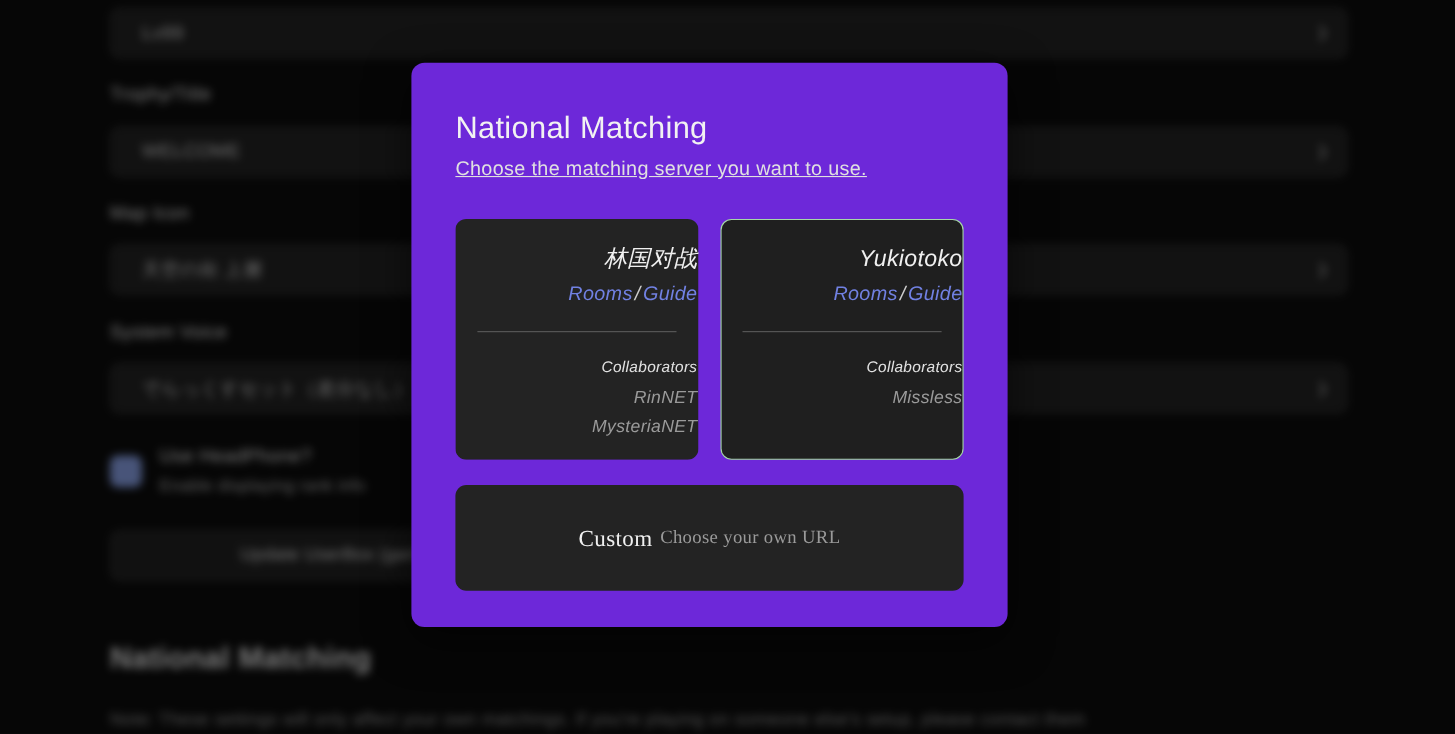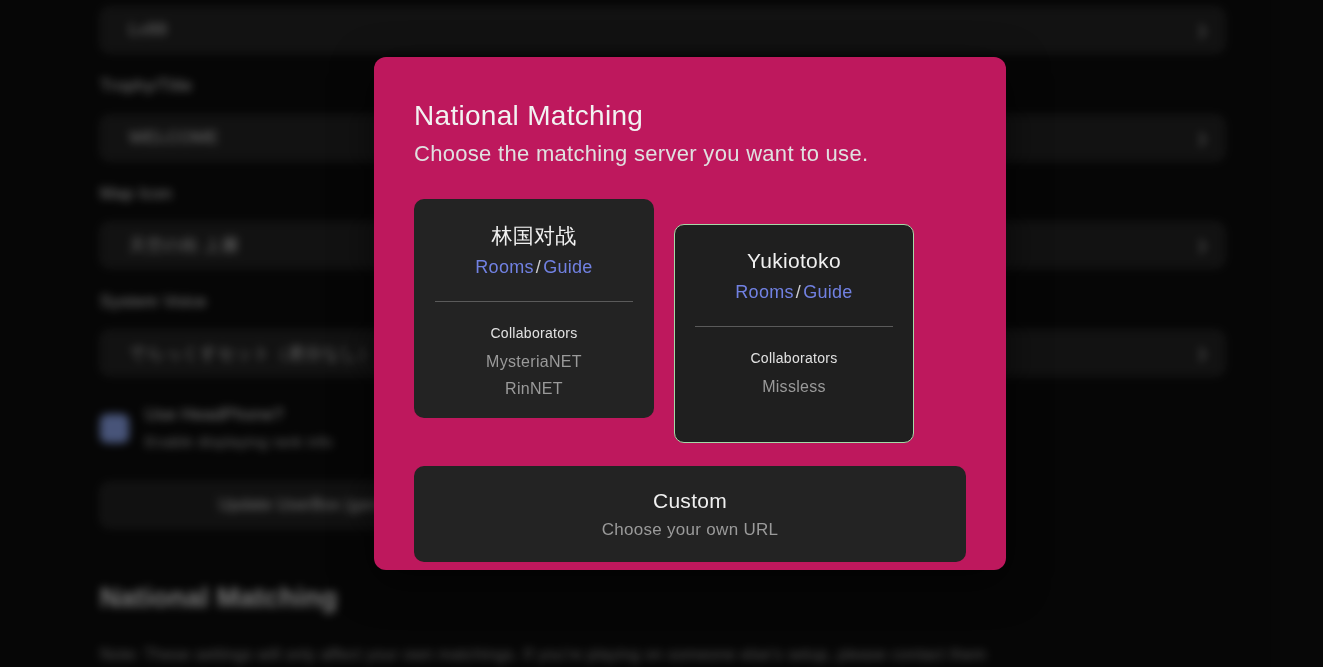--- a/index.html
+++ b/index.html
@@ -41,49 +41,49 @@
     display: flex; align-items: center; justify-content: center; white-space: nowrap;
   }
   .bg-heading { position: absolute; left: 0; top: 583px; color: #eaeaea; font-size: 27px; font-weight: 600; white-space: nowrap; }
   .bg-note { position: absolute; left: 0; top: 646px; color: #9a9a9a; font-size: 16px; white-space: nowrap; }
 
   
   .overlay { position: absolute; inset: 0; background: rgba(0,0,0,0.48); }
 
   
   .modal {
-    position: absolute; left: 374px; top: 57px; width: 632px; height: 513px;
-    background: #be185d; border-radius: 12px;
+    position: absolute; left: 374px; top: 57px; width: 542px; height: 513px;
+    background: #6d28d9; border-radius: 12px;
     box-shadow: 0 12px 40px rgba(0,0,0,0.55);
     padding: 42px 40px 40px 40px;
     color: #efefef;
   }
   .modal-title { font-size: 28px; font-weight: 500; color: #f2f2f2; line-height: 34px; }
-  .modal-subtitle { font-size: 22px; color: #e0e0e0; margin-top: 9px; line-height: 23px; }
+  .modal-subtitle { font-size: 18px; color: #e0e0e0; margin-top: 9px; line-height: 23px; text-decoration: underline; }
 
   .server-grid { display: flex; gap: 20px; margin-top: 34px; }
   .server-card {
     width: 240px; height: 219px; background: #232323; border-radius: 10px;
     border: 1.5px solid transparent;
-    padding-top: 24px; text-align: center; cursor: pointer;
+    padding-top: 24px; text-align: right; cursor: pointer; font-style: italic;
   }
-  .server-card.selected { background: #1f1f1f; border-color: #a6d9a7; margin-top: 25px; }
+  .server-card.selected { background: #1f1f1f; border-color: #a6d9a7; }
   .server-name { font-size: 21px; color: #f0f0f0; line-height: 24px; }
   .server-links { margin-top: 7px; font-size: 18px; line-height: 24px; }
   .server-links a { color: #7181e2; text-decoration: none; }
   .link-sep { color: #cfcfcf; padding: 0 2px; }
   .card-divider { border: none; border-top: 1px solid #5a5a5a; width: 83%; margin: 22px auto 0 auto; }
   .collab-heading { margin-top: 19px; font-size: 14px; color: #e2e2e2; line-height: 24px; }
   .collab-name { font-size: 16px; color: #9a9a9a; line-height: 27px; }
   .collab-list { margin-top: 3px; }
 
   .custom-card {
     margin-top: 23px; height: 96px; background: #232323; border-radius: 10px;
-    display: flex; flex-direction: column; align-items: center; justify-content: center;
-    gap: 7px; cursor: pointer;
+    display: flex; flex-direction: row; align-items: center; justify-content: center;
+    gap: 7px; cursor: pointer; font-family: Liberation Serif, serif;
   }
   .custom-title { font-size: 21px; color: #f0f0f0; line-height: 24px; }
   .custom-subtitle { font-size: 17px; color: #9a9a9a; line-height: 20px; }
 </style>
 </head>
 <body>
 
 <div class="stage">
 
   <div class="bg-layer">
@@ -134,22 +134,22 @@
     <div class="server-grid">
 
       <div class="server-card">
         <div class="server-name">林国对战</div>
         <div class="server-links">
           <a href="#">Rooms</a><span class="link-sep">/</span><a href="#">Guide</a>
         </div>
         <hr class="card-divider">
         <div class="collab-heading">Collaborators</div>
         <div class="collab-list">
+          <div class="collab-name">RinNET</div>
           <div class="collab-name">MysteriaNET</div>
-          <div class="collab-name">RinNET</div>
         </div>
       </div>
 
       <div class="server-card selected">
         <div class="server-name">Yukiotoko</div>
         <div class="server-links">
           <a href="#">Rooms</a><span class="link-sep">/</span><a href="#">Guide</a>
         </div>
         <hr class="card-divider">
         <div class="collab-heading">Collaborators</div>

